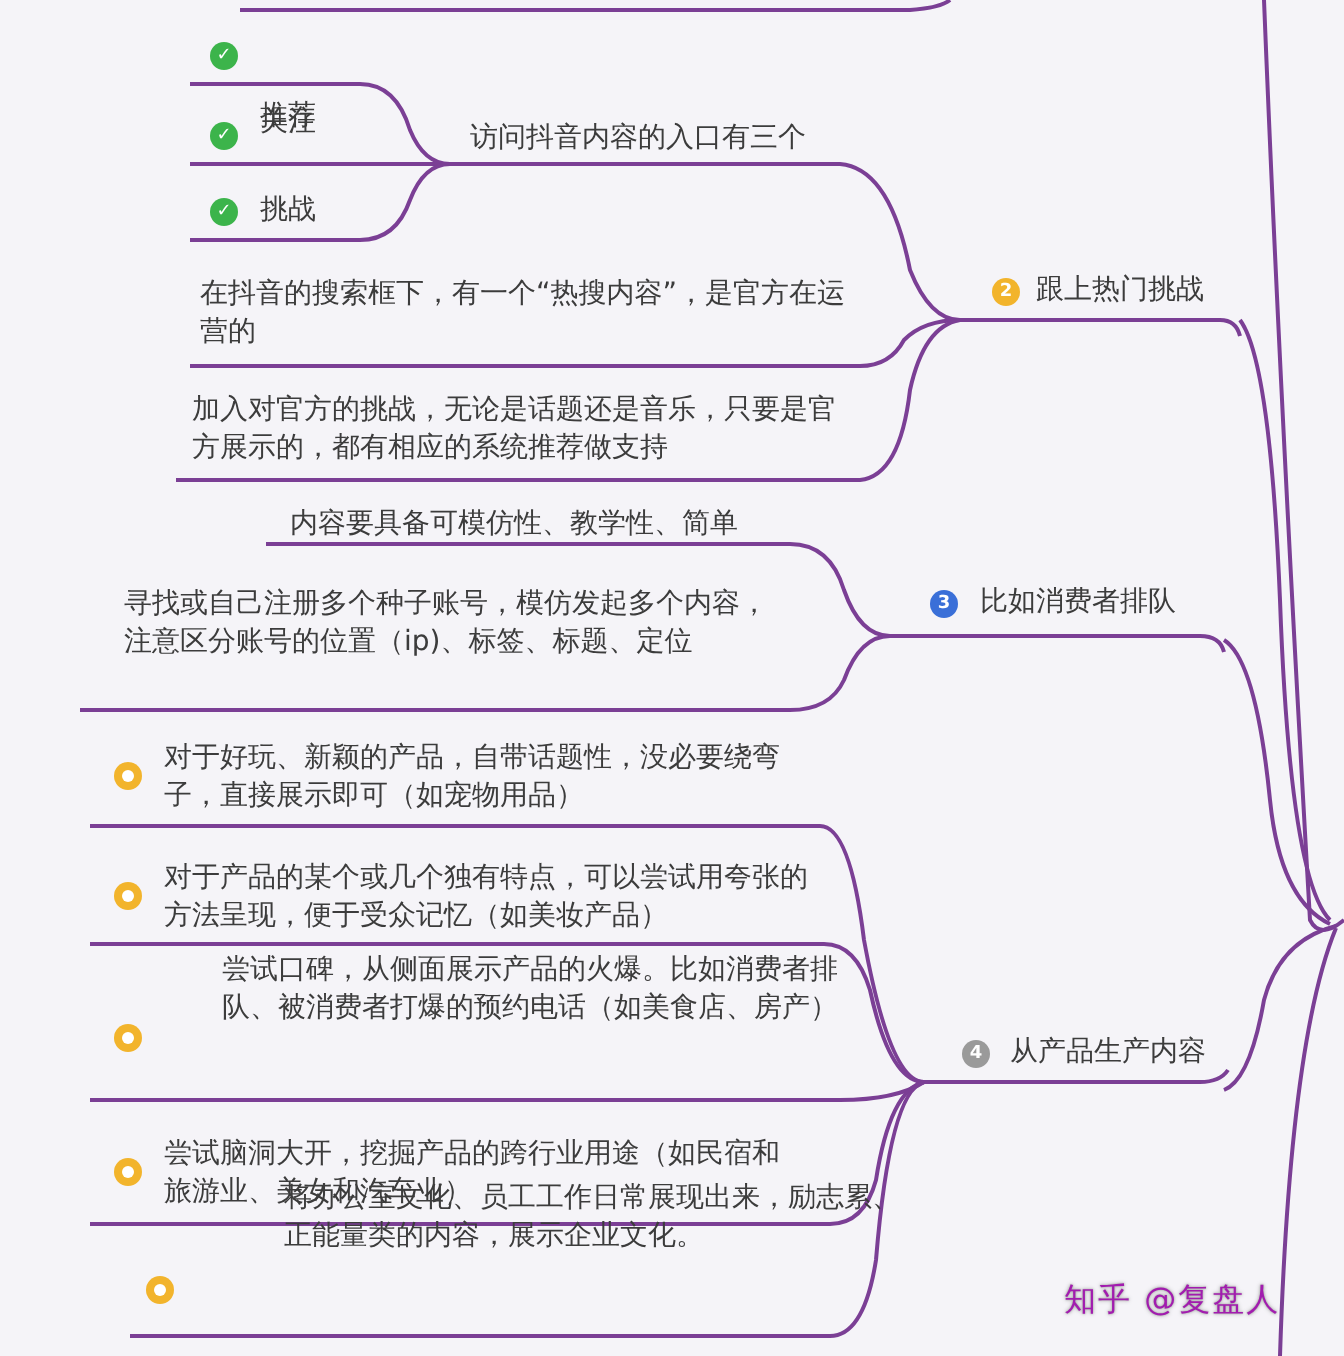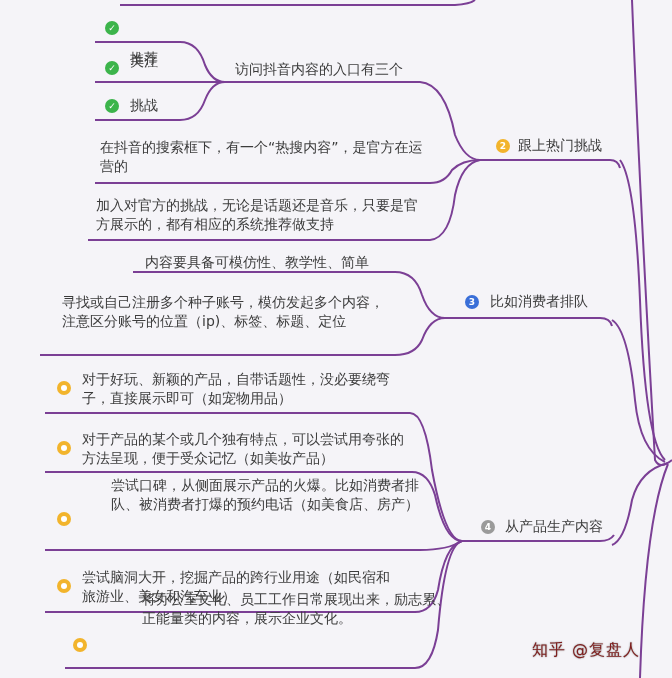--- a/index.html
+++ b/index.html
@@ -23,21 +23,21 @@
     .check { background:#3cb44b; }
     .num2 { background:#f2b42c; }
     .num3 { background:#3a6fd8; }
     .num4 { background:#9a9a9a; }
     .star { background:#f2b42c; }
     .star::after {
       content:""; width:6px; height:6px; background:#fff; border-radius:50%;
     }
     .watermark {
       position:absolute; left:532px; top:640px; font-size:16px;
-      color:#7f1d1d; text-shadow:0 0 2px #aaa, 0 0 1px #999; letter-spacing:1px;
+      color:#a21caf; text-shadow:0 0 2px #aaa, 0 0 1px #999; letter-spacing:1px;
     }
   </style>
 </head>
 <body>
 
 <svg class="lines" viewBox="0 0 672 678" fill="none" stroke="#7b3f95" stroke-width="2">
 
   <path d="M120 5 H455 Q470 4 475 0"></path>
 
   <path d="M632 0 Q640 200 655 460 Q660 470 672 460"></path>

